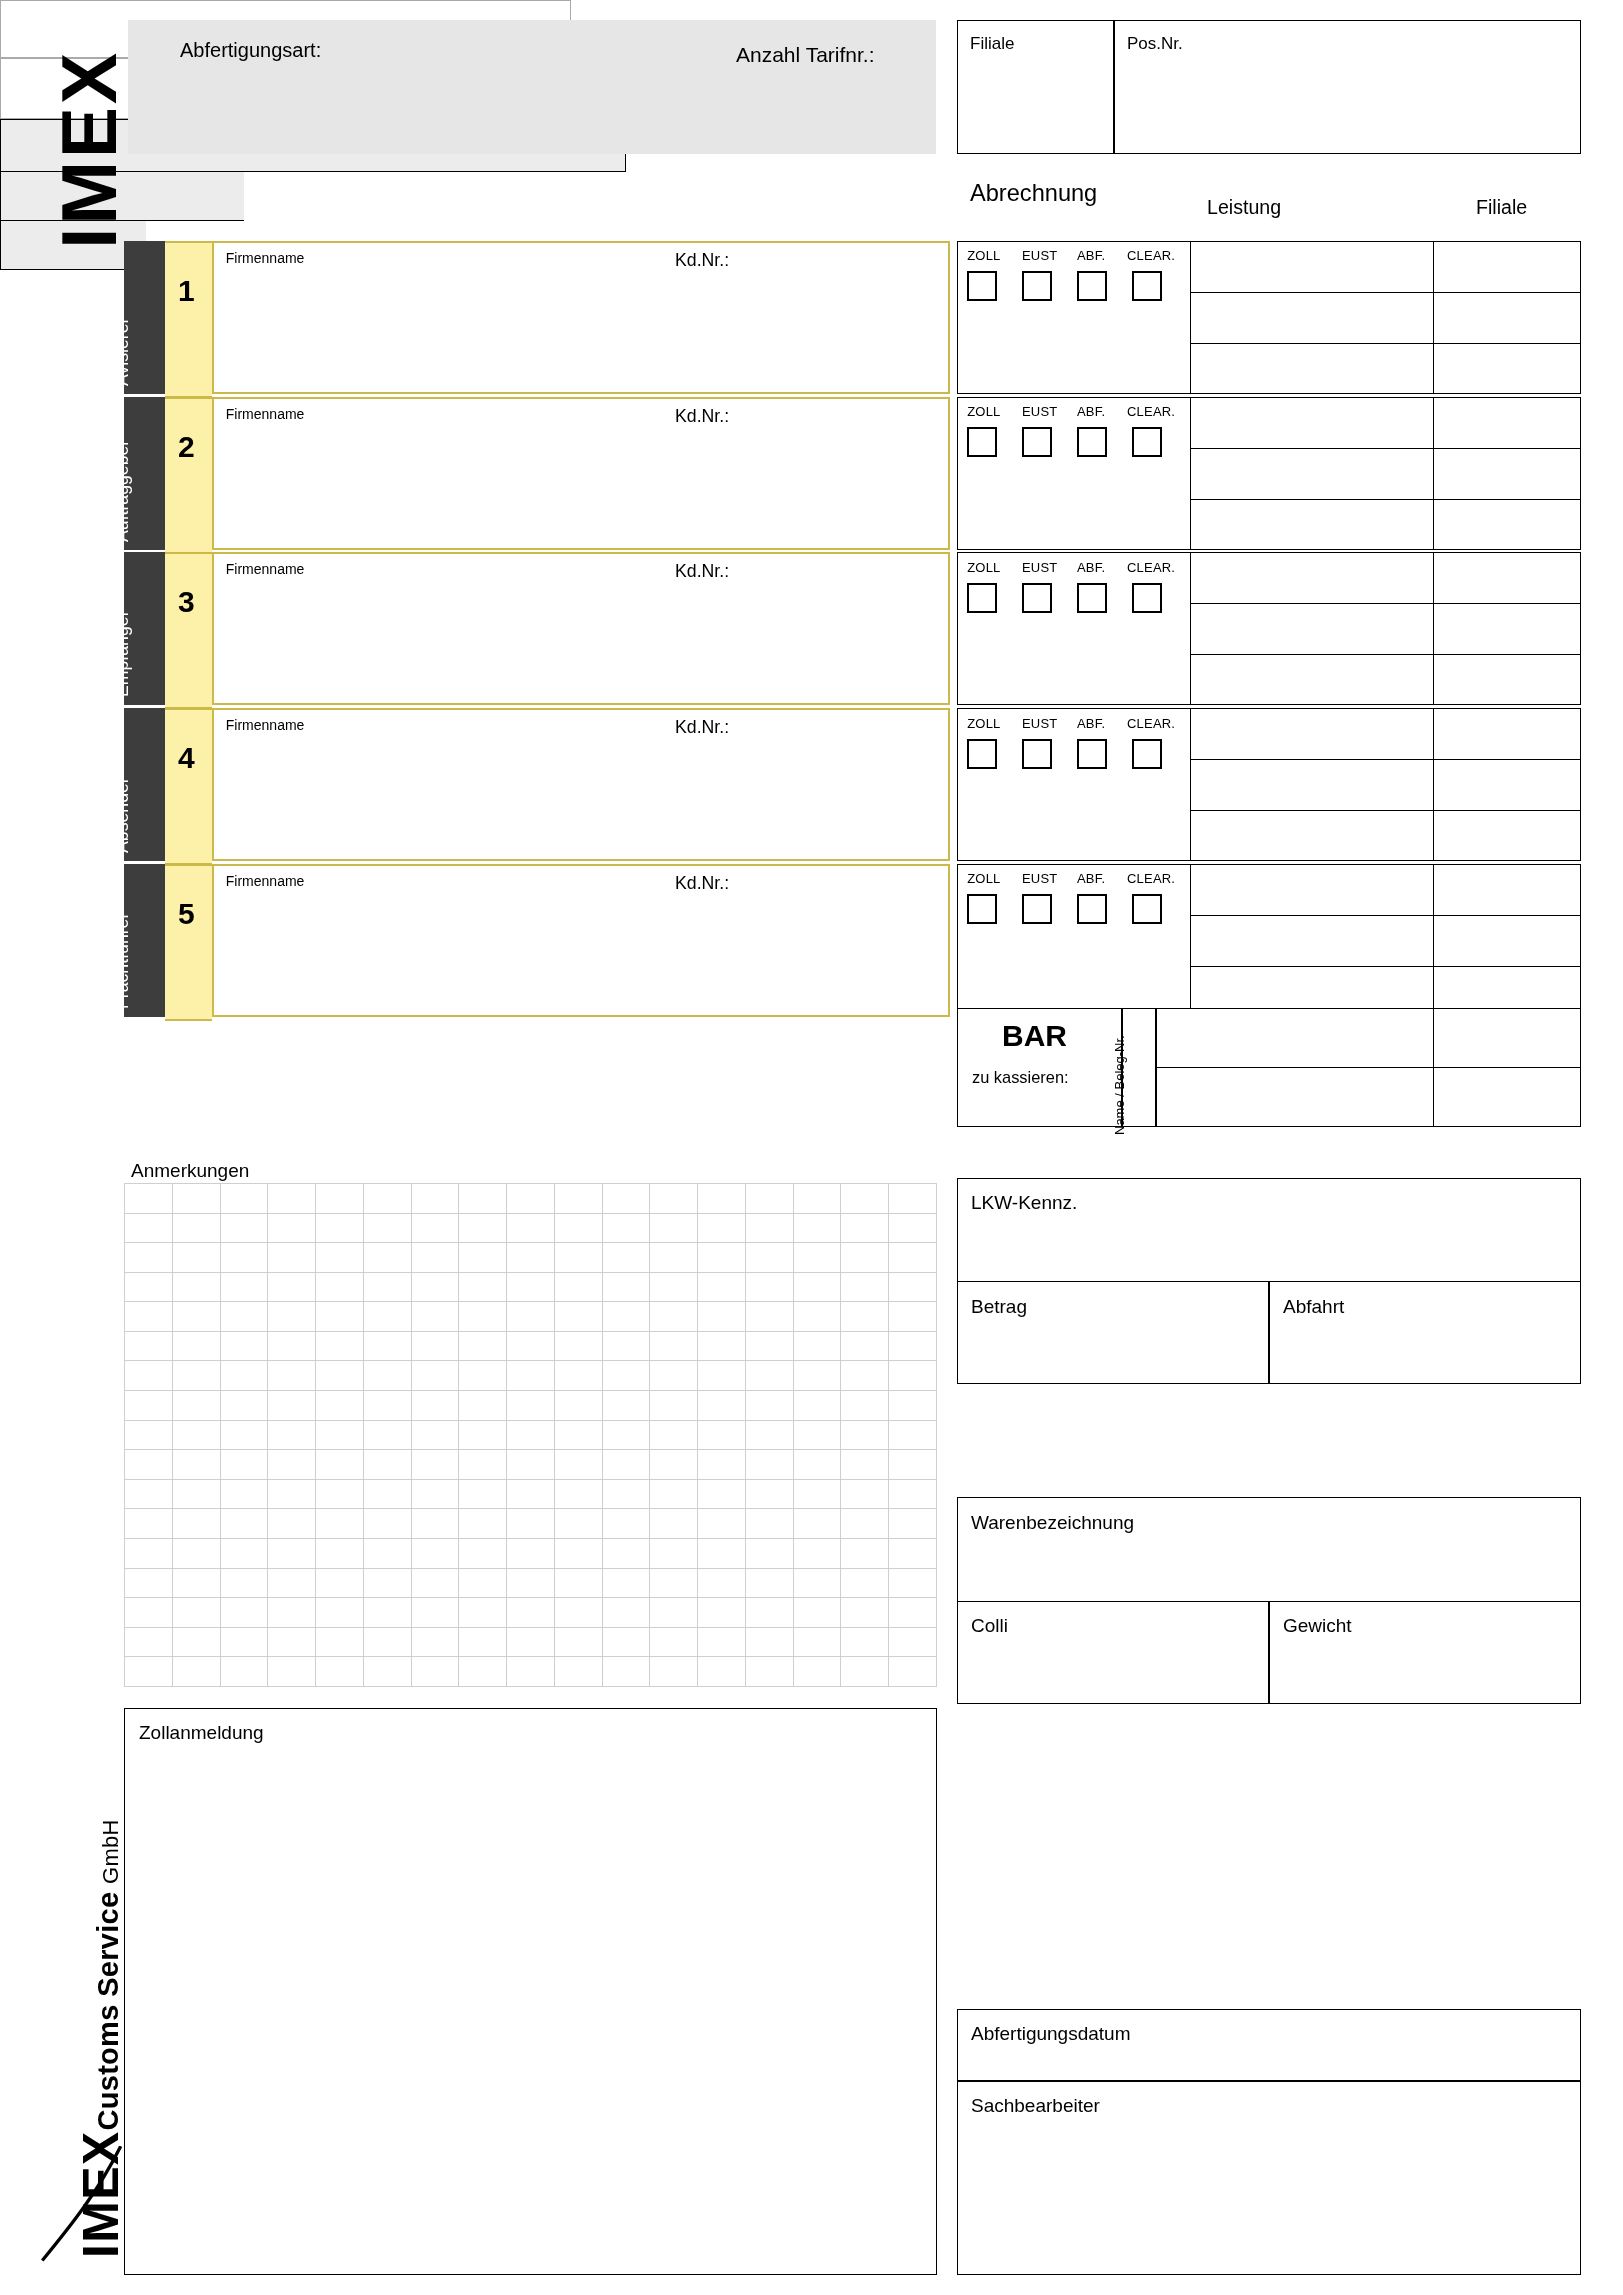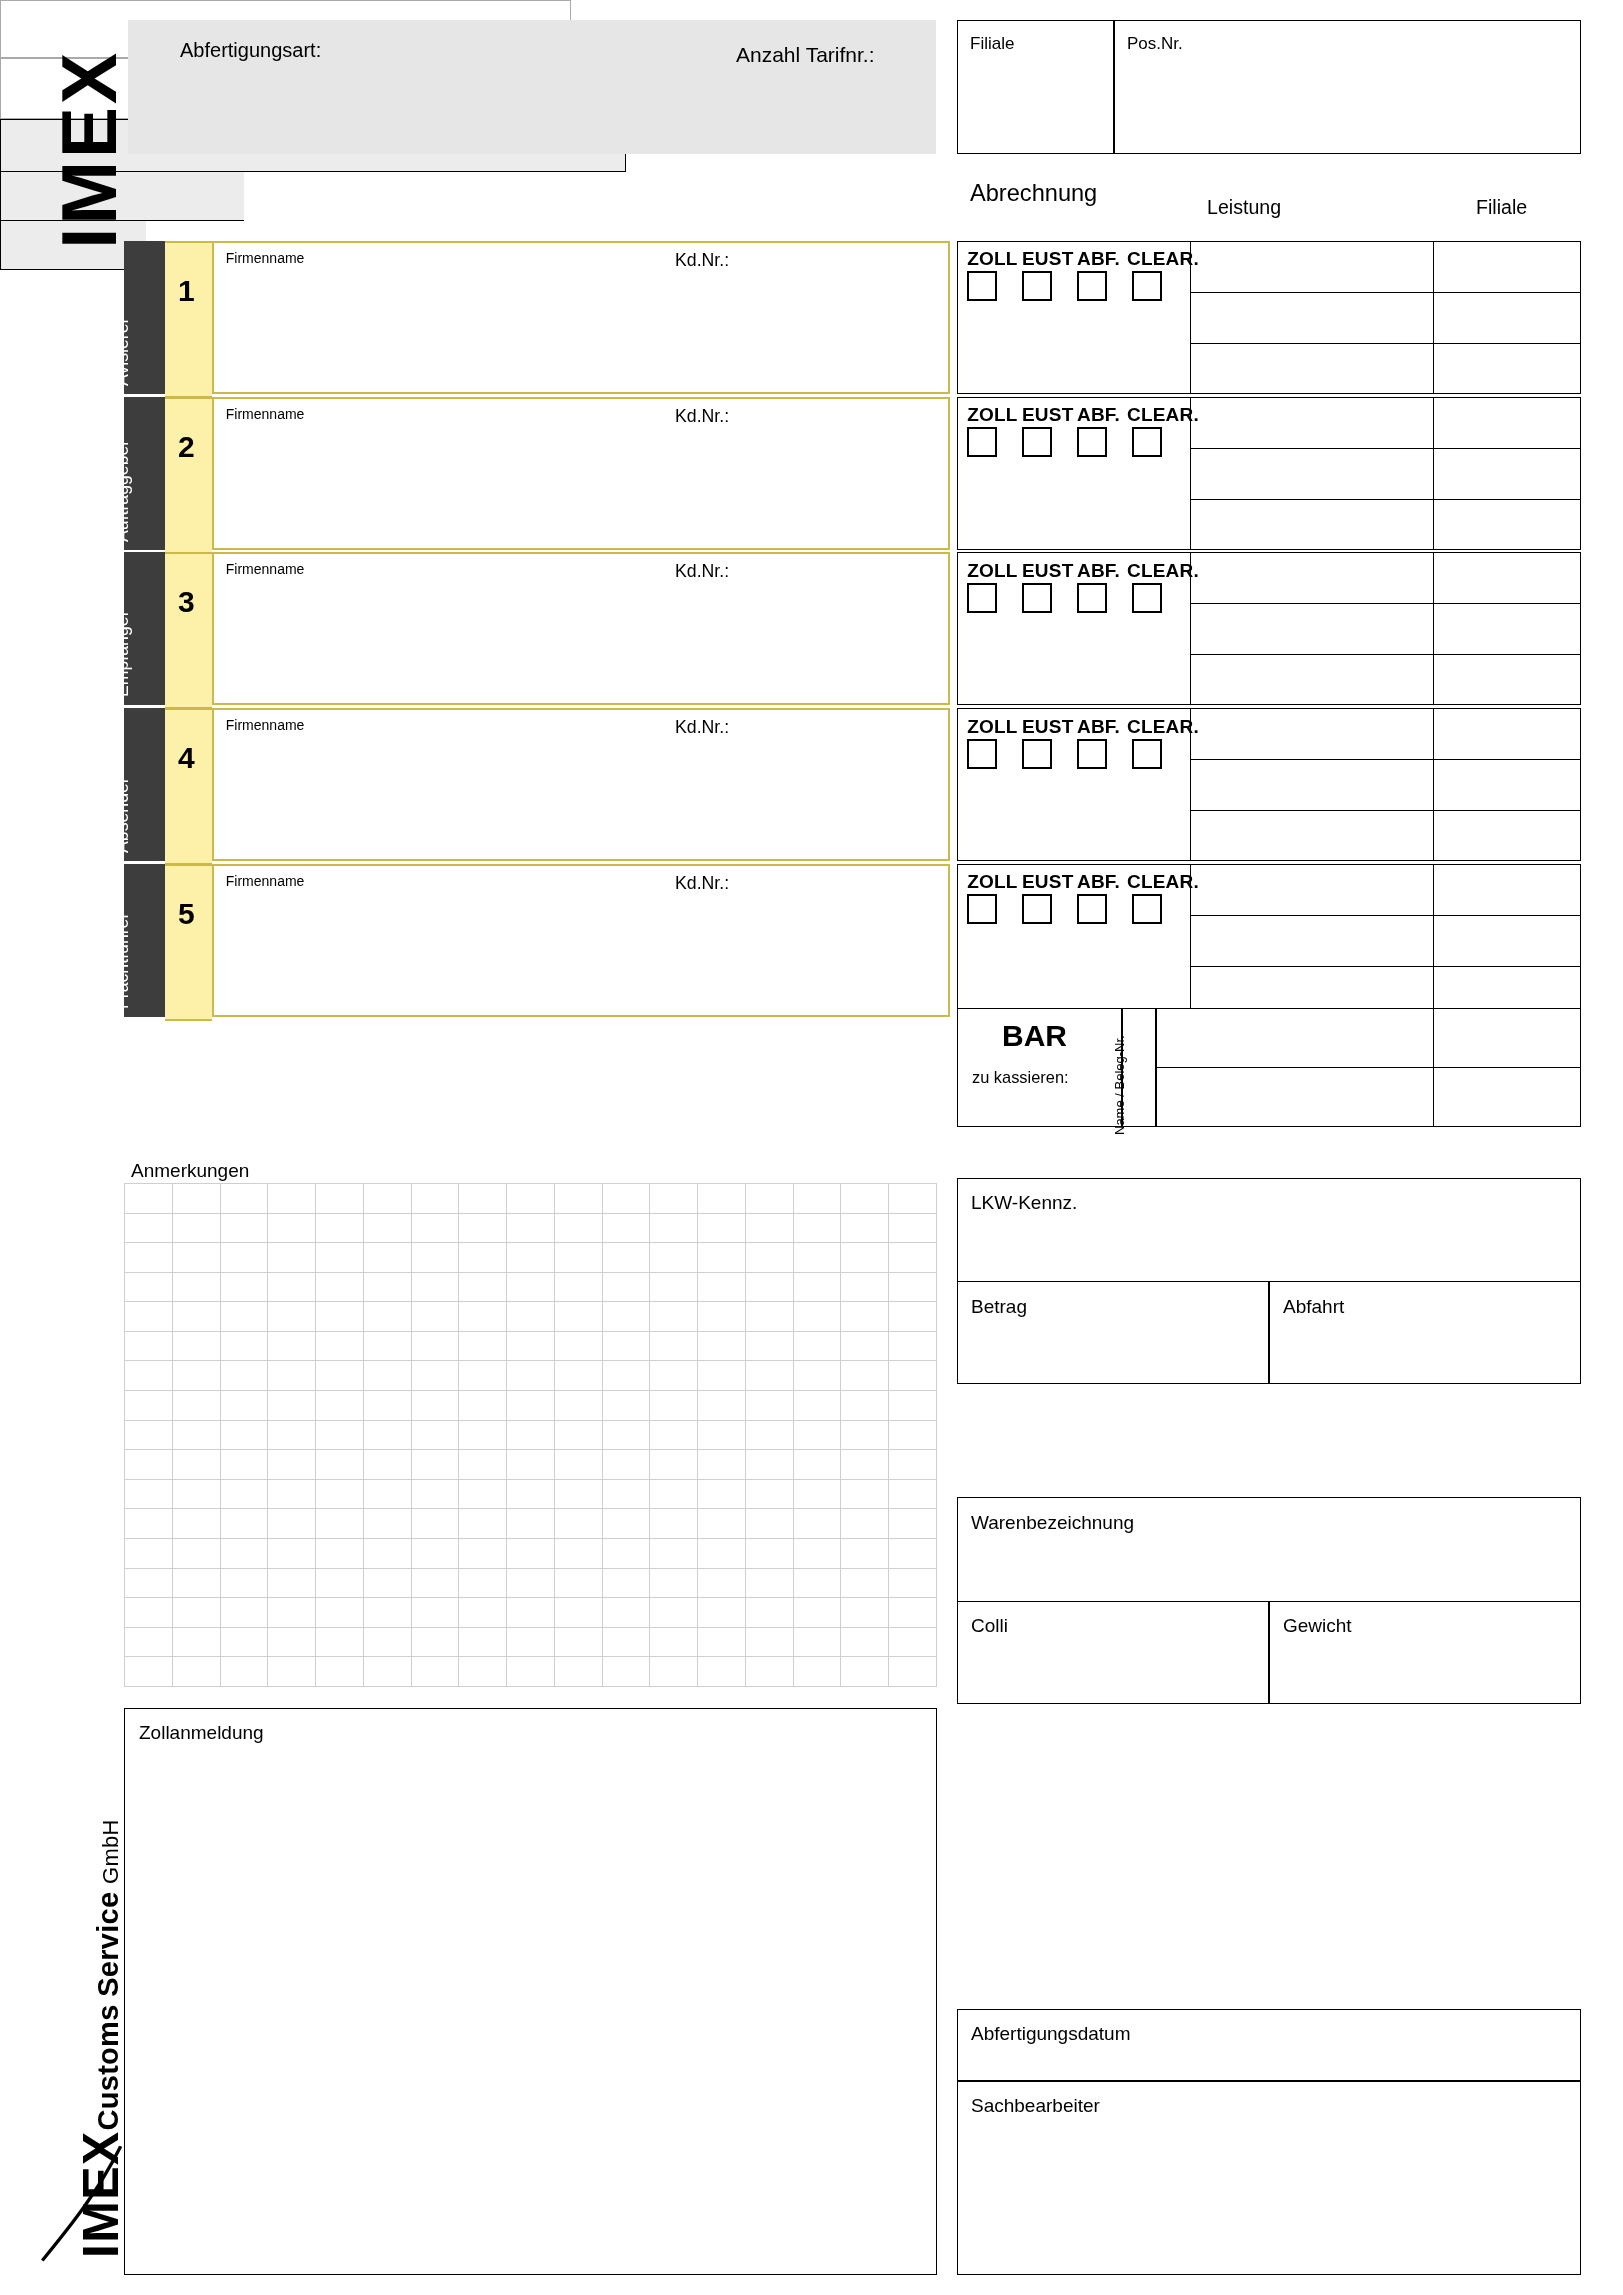--- a/index.html
+++ b/index.html
@@ -188,23 +188,22 @@
     background: #fff;
     box-sizing: border-box;
   }
   .party-field .fn { position: absolute; left: 11.8px; top: 6.5px; font-size: 14px; }
   .party-field .kd { position: absolute; left: 461px; top: 6.5px; font-size: 17.7px; text-align: center; }
 
   
   .cbgroup { position: absolute; }
   .cbgroup .cbl {
     position: absolute;
-    font-size: 19px;
+    font-size: 13px;
     letter-spacing: 0.2px;
-    font-weight: bold;
   }
   .cbgroup .cb {
     position: absolute;
     width: 30px;
     height: 30px;
     border: 2px solid #000;
     box-sizing: border-box;
     background: #fff;
   }
 

